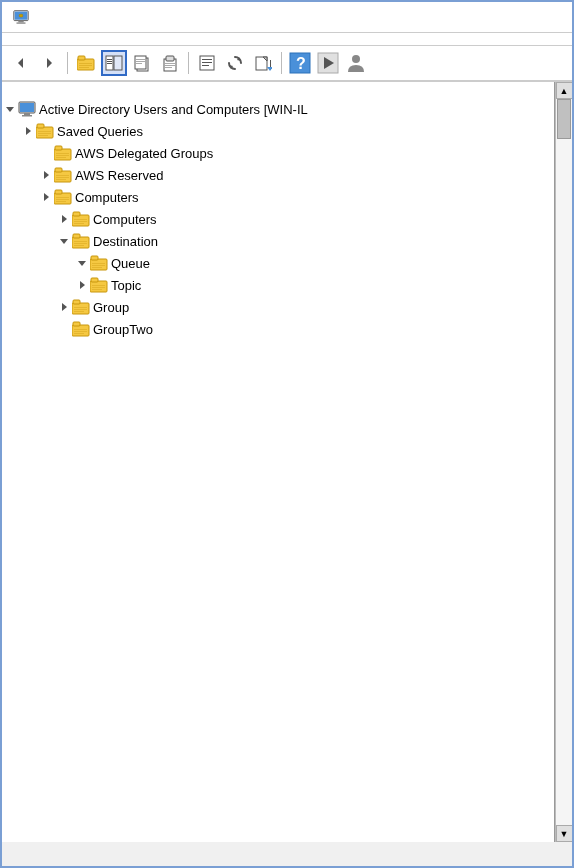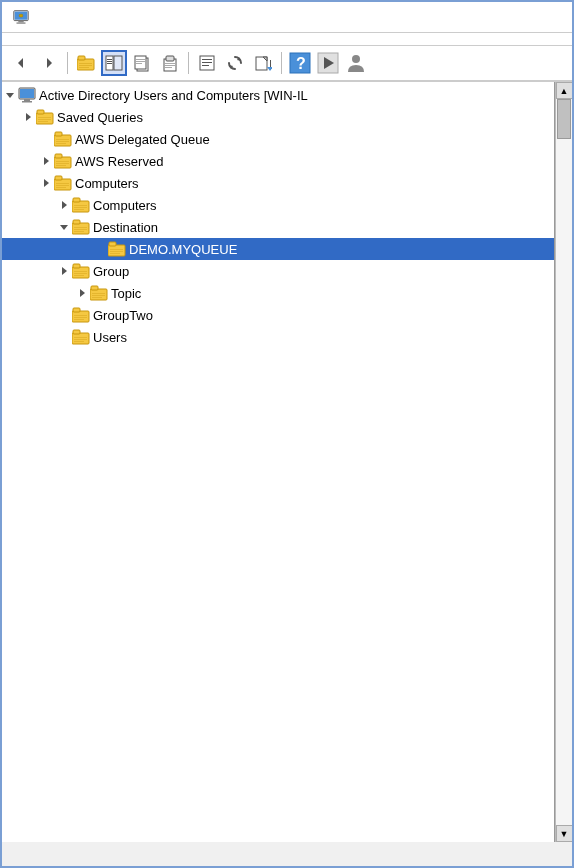--- a/index.html
+++ b/index.html
@@ -79,21 +79,21 @@
       display: flex;
       height: calc(868px - 108px);
       background: #fff;
     }
 
     
     .tree-panel {
       flex: 1;
       overflow-y: auto;
       overflow-x: hidden;
-      padding: 2px 0;
+      padding: 16px 0;
       background: #fff;
       border-right: 1px solid #999;
     }
 
     
     .scrollbar {
       width: 17px;
       background: #f0f0f0;
       border-left: 1px solid #bbb;
       display: flex;
@@ -351,21 +351,21 @@
           <span class="expander empty"></span>
           <span class="node-icon">
             <svg width="18" height="16" viewBox="0 0 18 16" xmlns="http://www.w3.org/2000/svg">
     <rect x="0" y="4" width="17" height="11" rx="1" fill="#f5c842" stroke="#c8960c" stroke-width="1"></rect>
     <rect x="1" y="1" width="7" height="4" rx="1" fill="#f5c842" stroke="#c8960c" stroke-width="1"></rect>
     <rect x="2" y="8" width="13" height="1" fill="#c8960c" opacity="0.35"></rect>
     <rect x="2" y="10" width="13" height="1" fill="#c8960c" opacity="0.35"></rect>
     <rect x="2" y="12" width="10" height="1" fill="#c8960c" opacity="0.35"></rect>
   </svg>
           </span>
-          <span class="node-label">AWS Delegated Queue</span>
+          <span class="node-label">AWS Delegated Groups</span>
         </div>
         <div class="tree-node">
           <span class="indent" style="width: 36px;"></span>
           <span class="expander">
             <svg width="10" height="10" viewBox="0 0 10 10">
               <polygon points="3,1 8,5 3,9" fill="#555"></polygon>
             </svg>
           </span>
           <span class="node-icon">
             <svg width="18" height="16" viewBox="0 0 18 16" xmlns="http://www.w3.org/2000/svg">
@@ -425,97 +425,87 @@
             <svg width="18" height="16" viewBox="0 0 18 16" xmlns="http://www.w3.org/2000/svg">
     <rect x="0" y="4" width="17" height="11" rx="1" fill="#f5c842" stroke="#c8960c" stroke-width="1"></rect>
     <rect x="1" y="1" width="7" height="4" rx="1" fill="#f5c842" stroke="#c8960c" stroke-width="1"></rect>
     <rect x="2" y="8" width="13" height="1" fill="#c8960c" opacity="0.35"></rect>
     <rect x="2" y="10" width="13" height="1" fill="#c8960c" opacity="0.35"></rect>
     <rect x="2" y="12" width="10" height="1" fill="#c8960c" opacity="0.35"></rect>
   </svg>
           </span>
           <span class="node-label">Destination</span>
         </div>
-        <div class="tree-node selected">
-          <span class="indent" style="width: 90px;"></span>
-          <span class="expander empty"></span>
-          <span class="node-icon">
-            <svg width="18" height="16" viewBox="0 0 18 16" xmlns="http://www.w3.org/2000/svg">
-    <rect x="0" y="4" width="17" height="11" rx="1" fill="#f5c842" stroke="#c8960c" stroke-width="1"></rect>
-    <rect x="1" y="1" width="7" height="4" rx="1" fill="#f5c842" stroke="#c8960c" stroke-width="1"></rect>
-    <rect x="2" y="8" width="13" height="1" fill="#c8960c" opacity="0.35"></rect>
-    <rect x="2" y="10" width="13" height="1" fill="#c8960c" opacity="0.35"></rect>
-    <rect x="2" y="12" width="10" height="1" fill="#c8960c" opacity="0.35"></rect>
-  </svg>
-          </span>
-          <span class="node-label">DEMO.MYQUEUE</span>
+        <div class="tree-node">
+          <span class="indent" style="width: 72px;"></span>
+          <span class="expander">
+            <svg width="10" height="10" viewBox="0 0 10 10">
+              <polygon points="1,3 9,3 5,8" fill="#555"></polygon>
+            </svg>
+          </span>
+          <span class="node-icon">
+            <svg width="18" height="16" viewBox="0 0 18 16" xmlns="http://www.w3.org/2000/svg">
+    <rect x="0" y="4" width="17" height="11" rx="1" fill="#f5c842" stroke="#c8960c" stroke-width="1"></rect>
+    <rect x="1" y="1" width="7" height="4" rx="1" fill="#f5c842" stroke="#c8960c" stroke-width="1"></rect>
+    <rect x="2" y="8" width="13" height="1" fill="#c8960c" opacity="0.35"></rect>
+    <rect x="2" y="10" width="13" height="1" fill="#c8960c" opacity="0.35"></rect>
+    <rect x="2" y="12" width="10" height="1" fill="#c8960c" opacity="0.35"></rect>
+  </svg>
+          </span>
+          <span class="node-label">Queue</span>
+        </div>
+        <div class="tree-node">
+          <span class="indent" style="width: 72px;"></span>
+          <span class="expander">
+            <svg width="10" height="10" viewBox="0 0 10 10">
+              <polygon points="3,1 8,5 3,9" fill="#555"></polygon>
+            </svg>
+          </span>
+          <span class="node-icon">
+            <svg width="18" height="16" viewBox="0 0 18 16" xmlns="http://www.w3.org/2000/svg">
+    <rect x="0" y="4" width="17" height="11" rx="1" fill="#f5c842" stroke="#c8960c" stroke-width="1"></rect>
+    <rect x="1" y="1" width="7" height="4" rx="1" fill="#f5c842" stroke="#c8960c" stroke-width="1"></rect>
+    <rect x="2" y="8" width="13" height="1" fill="#c8960c" opacity="0.35"></rect>
+    <rect x="2" y="10" width="13" height="1" fill="#c8960c" opacity="0.35"></rect>
+    <rect x="2" y="12" width="10" height="1" fill="#c8960c" opacity="0.35"></rect>
+  </svg>
+          </span>
+          <span class="node-label">Topic</span>
         </div>
         <div class="tree-node">
           <span class="indent" style="width: 54px;"></span>
           <span class="expander">
             <svg width="10" height="10" viewBox="0 0 10 10">
               <polygon points="3,1 8,5 3,9" fill="#555"></polygon>
             </svg>
           </span>
           <span class="node-icon">
             <svg width="18" height="16" viewBox="0 0 18 16" xmlns="http://www.w3.org/2000/svg">
     <rect x="0" y="4" width="17" height="11" rx="1" fill="#f5c842" stroke="#c8960c" stroke-width="1"></rect>
     <rect x="1" y="1" width="7" height="4" rx="1" fill="#f5c842" stroke="#c8960c" stroke-width="1"></rect>
     <rect x="2" y="8" width="13" height="1" fill="#c8960c" opacity="0.35"></rect>
     <rect x="2" y="10" width="13" height="1" fill="#c8960c" opacity="0.35"></rect>
     <rect x="2" y="12" width="10" height="1" fill="#c8960c" opacity="0.35"></rect>
   </svg>
           </span>
           <span class="node-label">Group</span>
-        </div>
-        <div class="tree-node">
-          <span class="indent" style="width: 72px;"></span>
-          <span class="expander">
-            <svg width="10" height="10" viewBox="0 0 10 10">
-              <polygon points="3,1 8,5 3,9" fill="#555"></polygon>
-            </svg>
-          </span>
-          <span class="node-icon">
-            <svg width="18" height="16" viewBox="0 0 18 16" xmlns="http://www.w3.org/2000/svg">
-    <rect x="0" y="4" width="17" height="11" rx="1" fill="#f5c842" stroke="#c8960c" stroke-width="1"></rect>
-    <rect x="1" y="1" width="7" height="4" rx="1" fill="#f5c842" stroke="#c8960c" stroke-width="1"></rect>
-    <rect x="2" y="8" width="13" height="1" fill="#c8960c" opacity="0.35"></rect>
-    <rect x="2" y="10" width="13" height="1" fill="#c8960c" opacity="0.35"></rect>
-    <rect x="2" y="12" width="10" height="1" fill="#c8960c" opacity="0.35"></rect>
-  </svg>
-          </span>
-          <span class="node-label">Topic</span>
         </div>
         <div class="tree-node">
           <span class="indent" style="width: 54px;"></span>
           <span class="expander empty"></span>
           <span class="node-icon">
             <svg width="18" height="16" viewBox="0 0 18 16" xmlns="http://www.w3.org/2000/svg">
     <rect x="0" y="4" width="17" height="11" rx="1" fill="#f5c842" stroke="#c8960c" stroke-width="1"></rect>
     <rect x="1" y="1" width="7" height="4" rx="1" fill="#f5c842" stroke="#c8960c" stroke-width="1"></rect>
     <rect x="2" y="8" width="13" height="1" fill="#c8960c" opacity="0.35"></rect>
     <rect x="2" y="10" width="13" height="1" fill="#c8960c" opacity="0.35"></rect>
     <rect x="2" y="12" width="10" height="1" fill="#c8960c" opacity="0.35"></rect>
   </svg>
           </span>
           <span class="node-label">GroupTwo</span>
-        </div>
-        <div class="tree-node">
-          <span class="indent" style="width: 54px;"></span>
-          <span class="expander empty"></span>
-          <span class="node-icon">
-            <svg width="18" height="16" viewBox="0 0 18 16" xmlns="http://www.w3.org/2000/svg">
-    <rect x="0" y="4" width="17" height="11" rx="1" fill="#f5c842" stroke="#c8960c" stroke-width="1"></rect>
-    <rect x="1" y="1" width="7" height="4" rx="1" fill="#f5c842" stroke="#c8960c" stroke-width="1"></rect>
-    <rect x="2" y="8" width="13" height="1" fill="#c8960c" opacity="0.35"></rect>
-    <rect x="2" y="10" width="13" height="1" fill="#c8960c" opacity="0.35"></rect>
-    <rect x="2" y="12" width="10" height="1" fill="#c8960c" opacity="0.35"></rect>
-  </svg>
-          </span>
-          <span class="node-label">Users</span>
         </div>
       </div>
     <div class="scrollbar">
       <div class="scroll-btn">▲</div>
       <div class="scroll-track">
         <div class="scroll-thumb"></div>
       </div>
       <div class="scroll-btn">▼</div>
     </div>
   </div>

